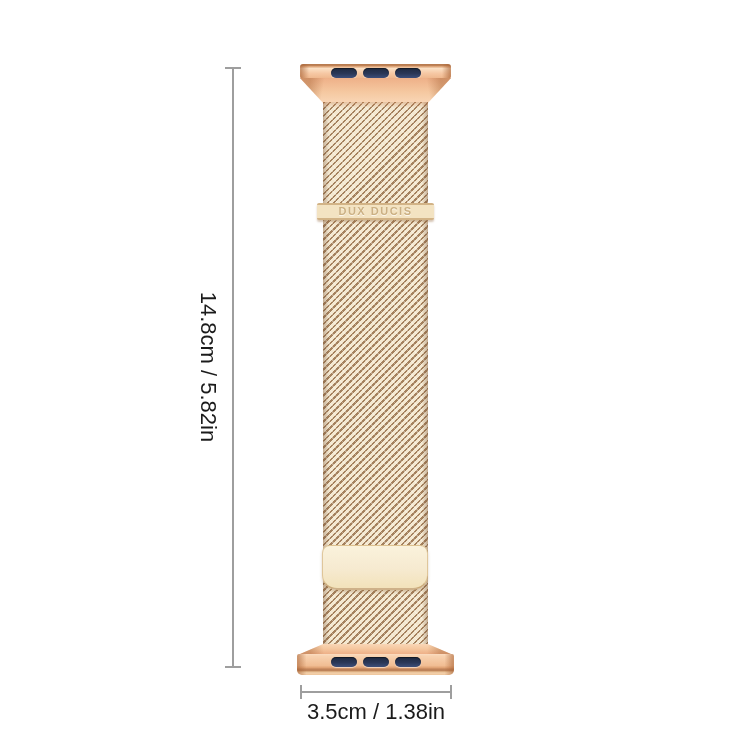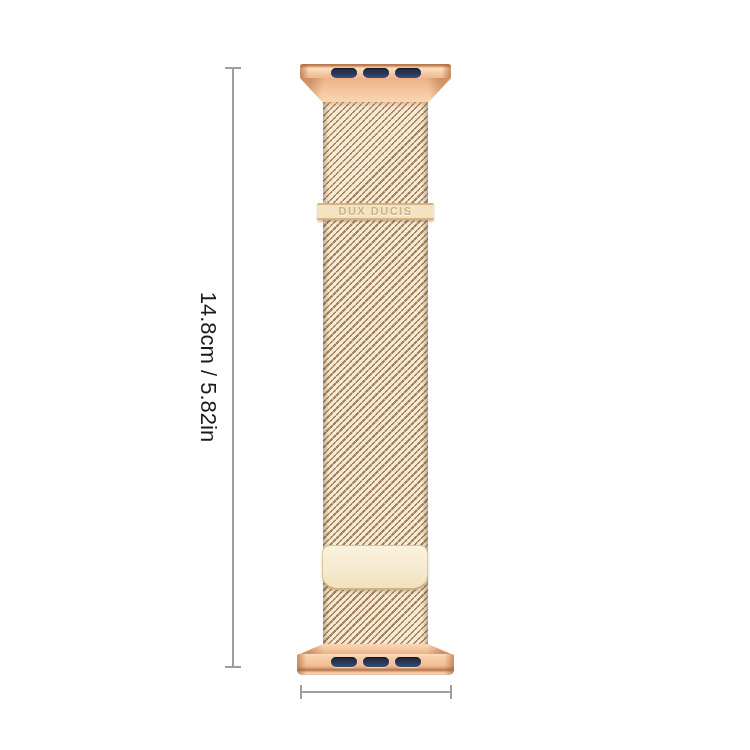--- a/index.html
+++ b/index.html
@@ -138,14 +138,15 @@
   </div>
 
   <div class="abs dline vline"></div>
   <div class="abs dline vtick t"></div>
   <div class="abs dline vtick b"></div>
   <div class="abs dim-label v">14.8cm / 5.82in</div>
 
   <div class="abs dline hline"></div>
   <div class="abs dline htick l"></div>
   <div class="abs dline htick r"></div>
+  <div class="abs dim-label h">3.5cm / 1.38in</div>
 
 </div>
 
 </body></html>

